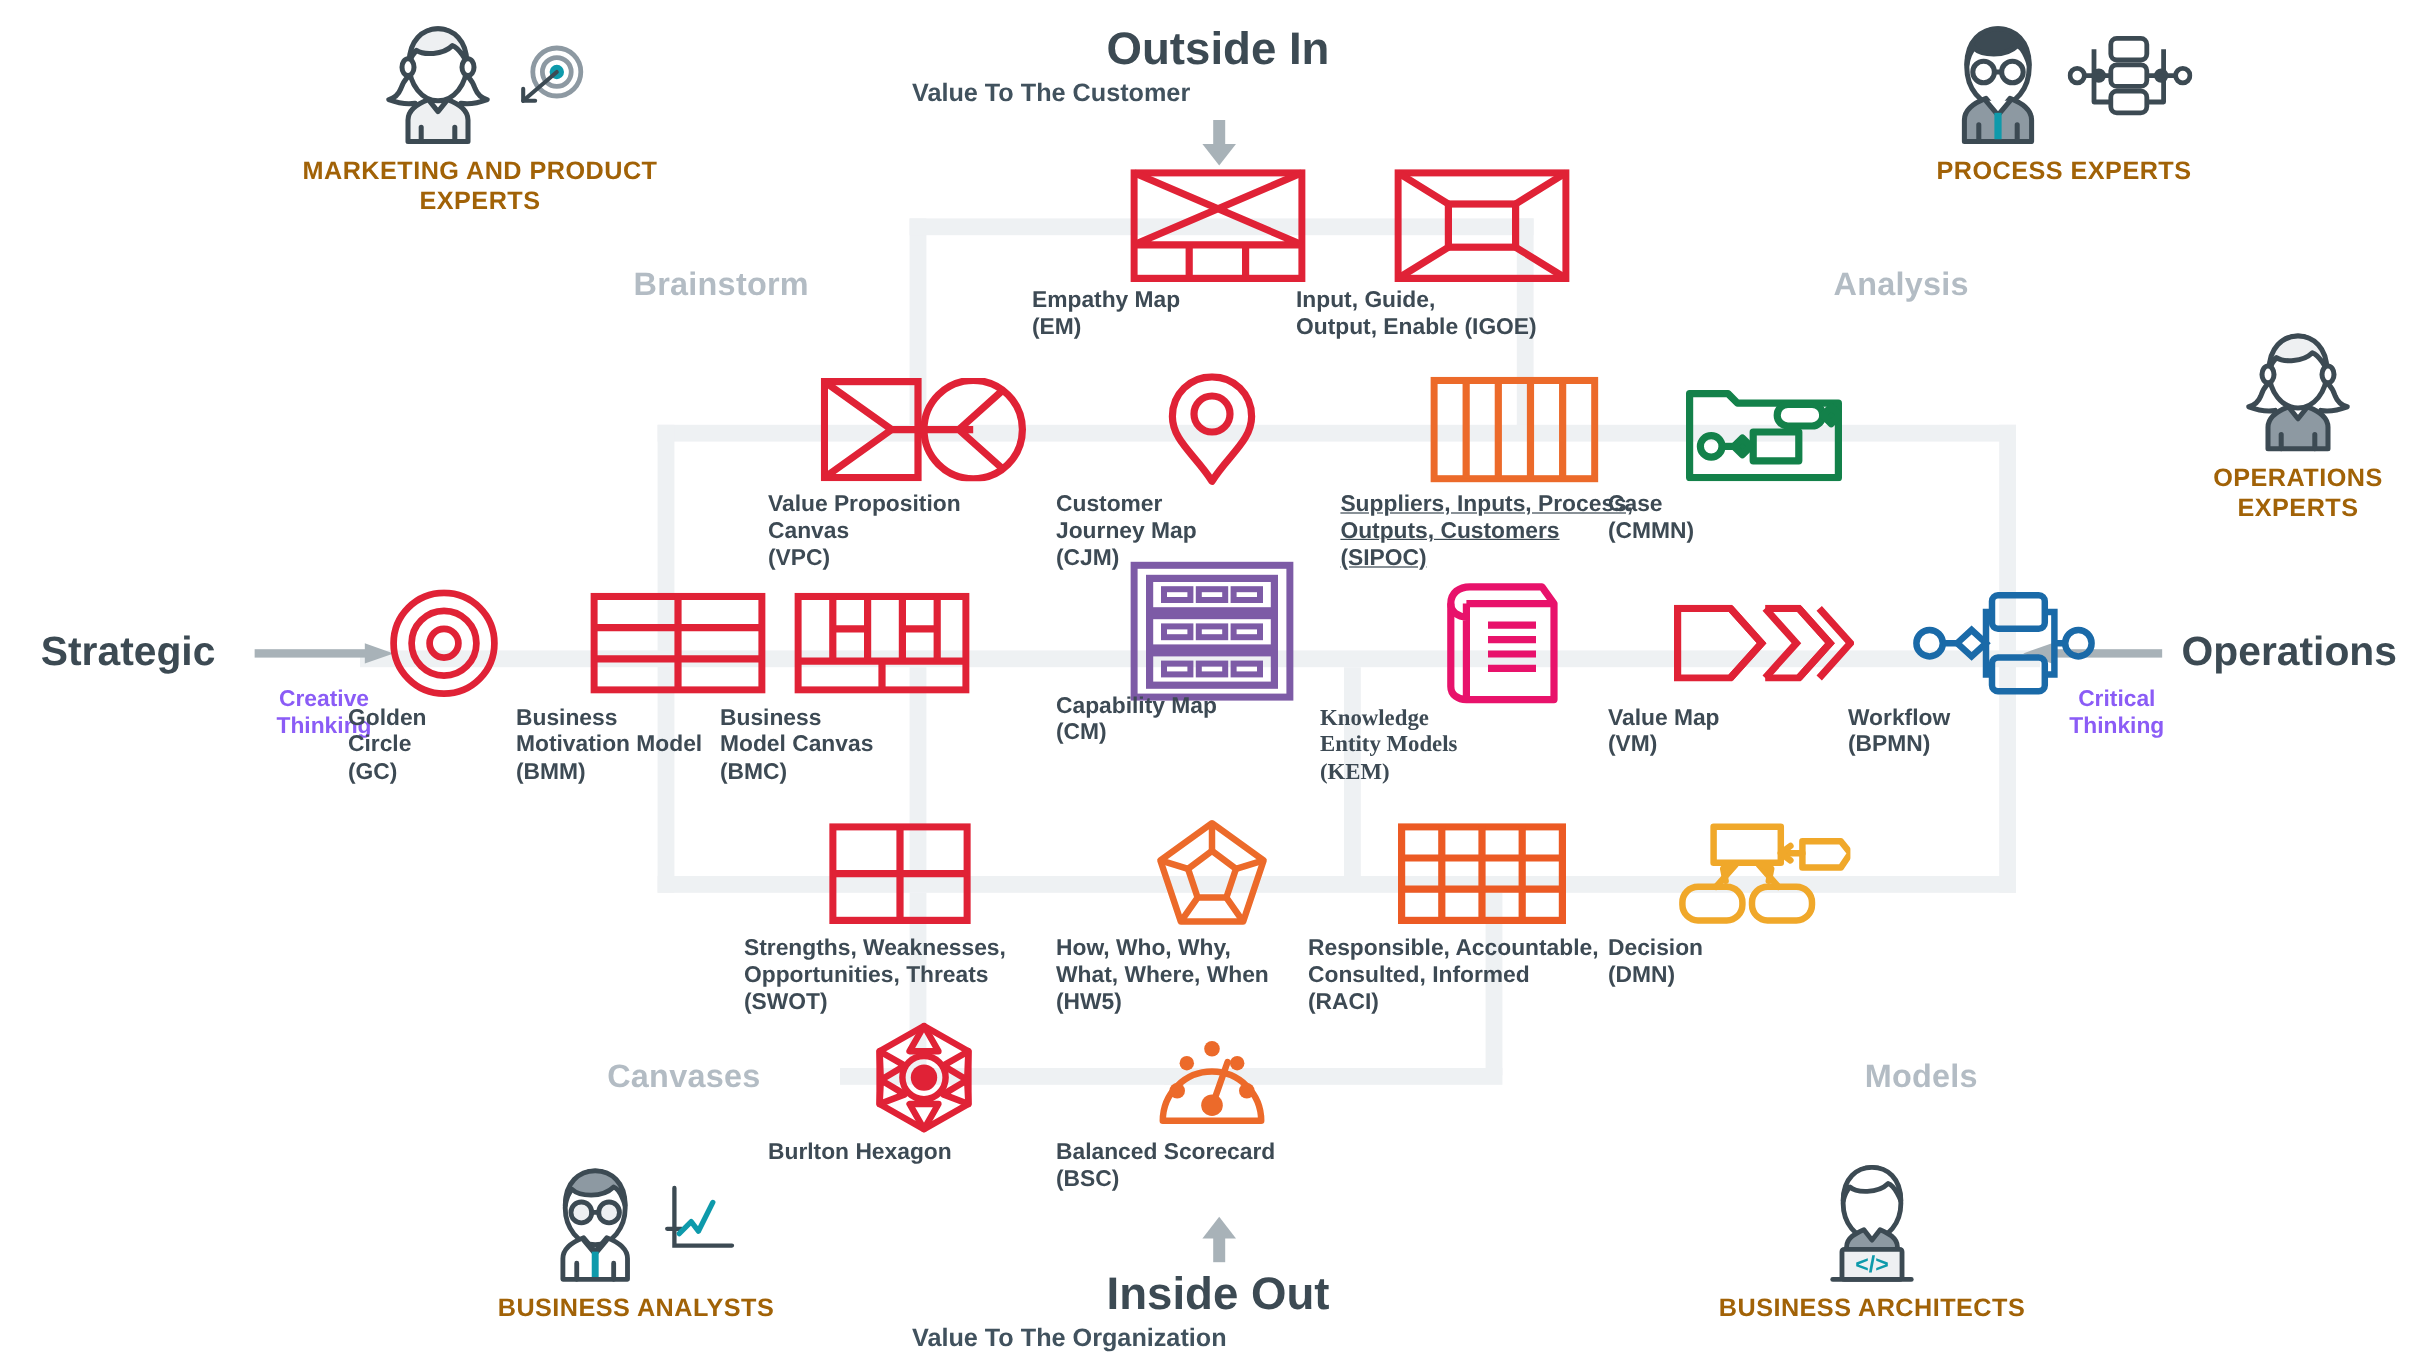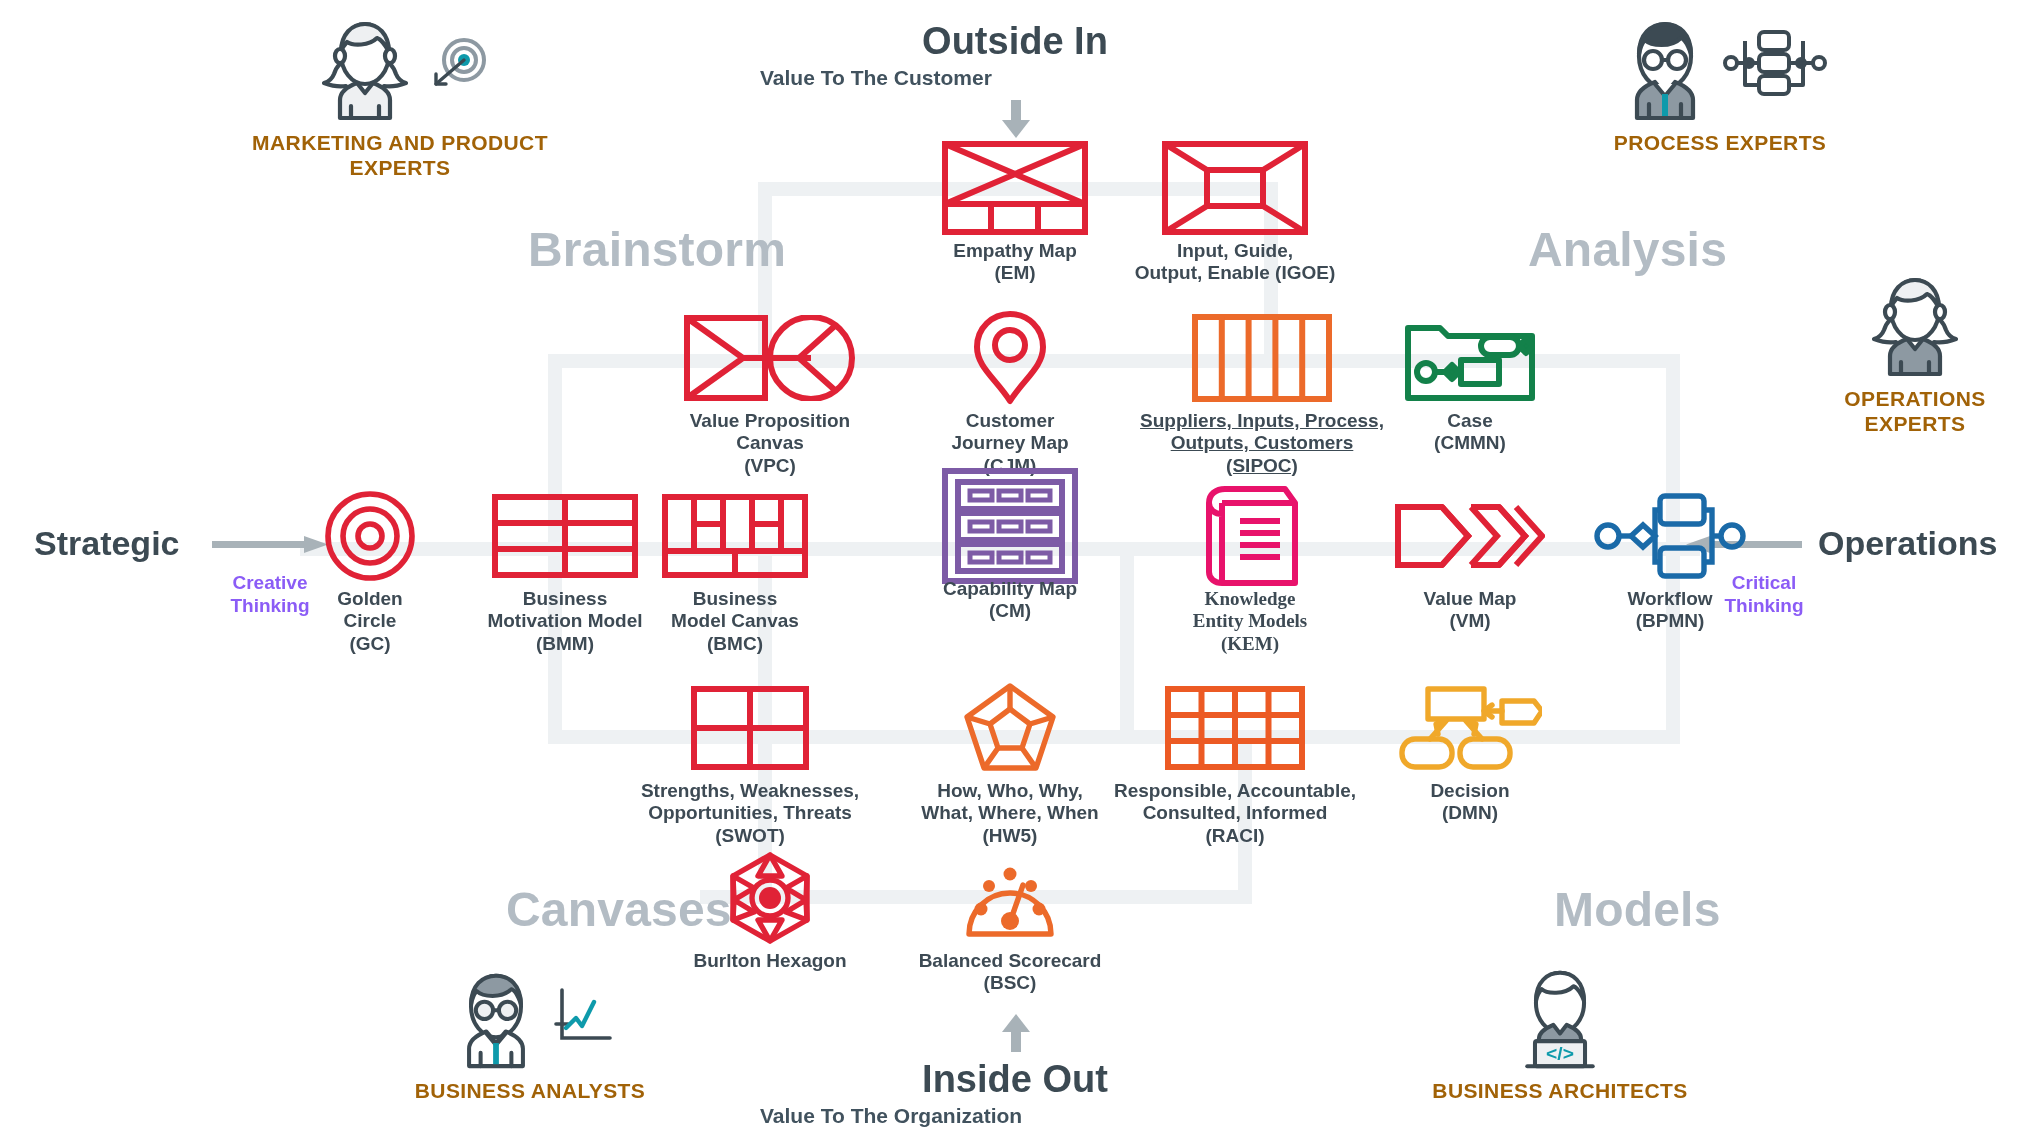--- a/index.html
+++ b/index.html
@@ -16,30 +16,30 @@
 
   
   .persona{position:absolute;text-align:center;}
   .persona .pic{display:flex;align-items:flex-end;justify-content:center;gap:6px;height:108px;}
   .persona .cap{
     font-size:21px;font-weight:bold;letter-spacing:.4px;color:#a16207;
     line-height:1.2;margin-top:8px;white-space:pre-line;
   }
 
   
-  .tool{position:absolute;text-align:center;}
+  .tool{position:absolute;text-align:left;}
   .tool .ic{height:92px;display:flex;align-items:center;justify-content:center;}
   .tool .lbl{
     font-size:19px;font-weight:bold;line-height:1.18;color:#3d4a54;margin-top:6px;
     white-space:pre-line;
   }
 
   
   .section-word{
-    position:absolute;font-size:48px;font-weight:bold;color:#b3bcc4;letter-spacing:.2px;
+    position:absolute;font-size:27px;font-weight:bold;color:#b3bcc4;letter-spacing:.2px;
   }
 
   
   .axis-word{position:absolute;font-size:34px;font-weight:bold;color:#3c4a53;}
   .axis-sub{position:absolute;font-size:19px;font-weight:bold;color:#8b5cf6;line-height:1.2;text-align:center;white-space:pre-line;}
 
   .big-title{position:absolute;font-size:38px;font-weight:bold;color:#3c4a53;text-align:center;}
   .big-sub{position:absolute;font-size:21px;font-weight:bold;color:#41525e;text-align:left;}
 </style>
 </head>

